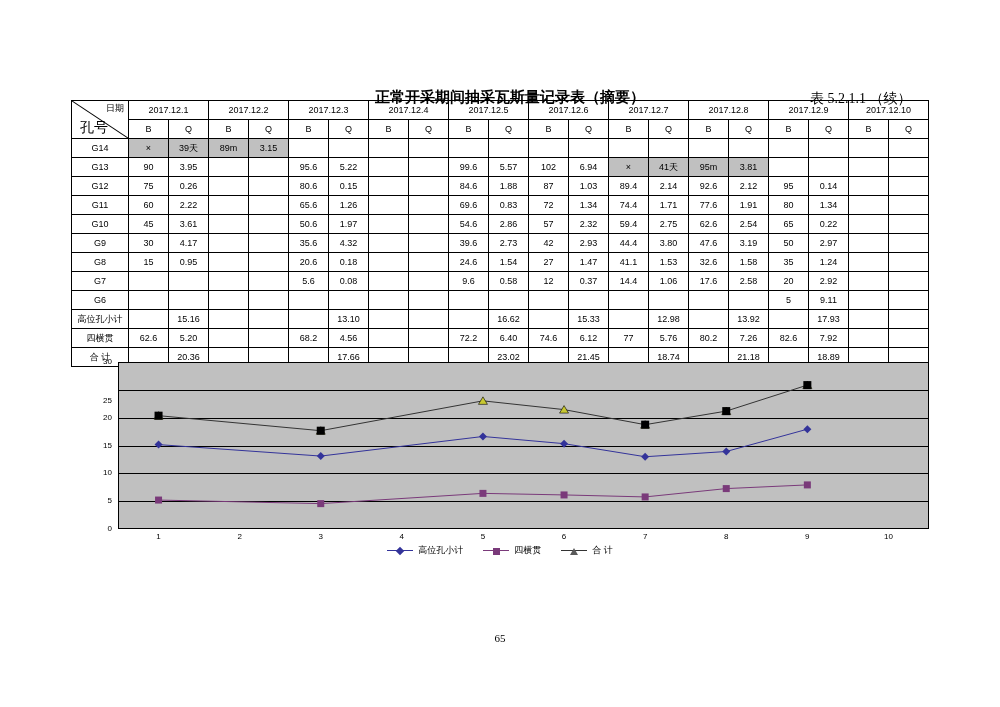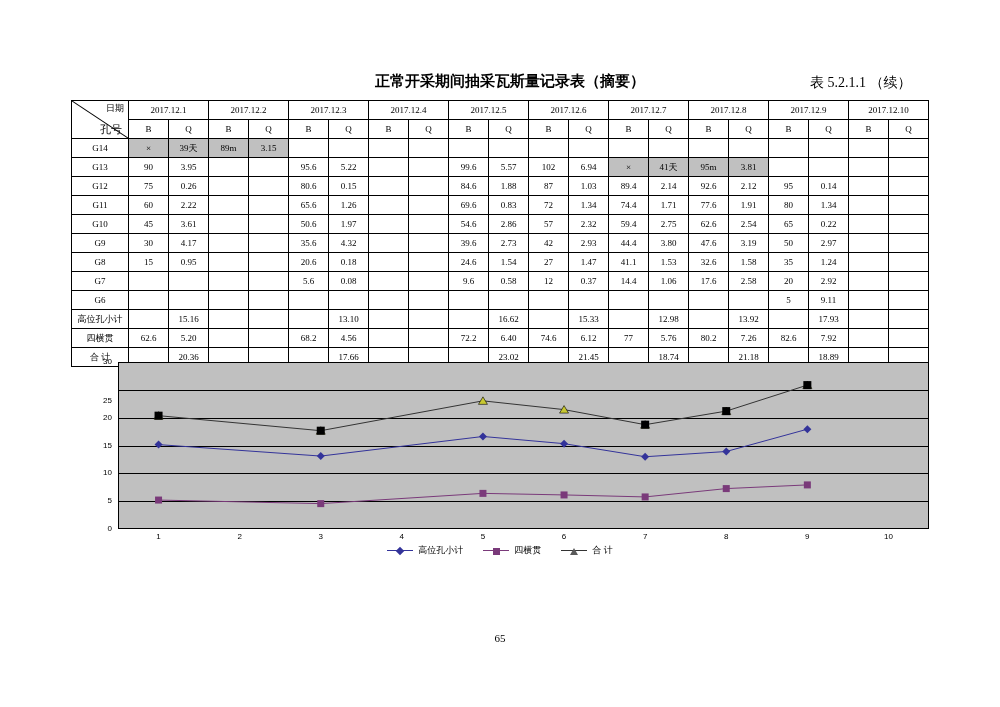--- a/index.html
+++ b/index.html
@@ -17,21 +17,21 @@
   }
   .page {
     position: absolute;
     left: 0; top: 0;
     width: 1000px;
     height: 707px;
   }
   .title-row {
     position: absolute;
     left: 0;
-    top: 72px;
+    top: 88px;
     width: 1000px;
     height: 24px;
   }
   .doc-title {
     position: absolute;
     left: 330px;
     top: 0;
     width: 360px;
     text-align: center;
     font-size: 15px;
@@ -47,21 +47,21 @@
   }
 
   
   table.grid {
     position: absolute;
     left: 71px;
     top: 100px;
     border-collapse: collapse;
     table-layout: fixed;
     font-size: 9px;
-    font-family: Liberation Serif, serif;
+    font-family: Liberation Sans, sans-serif;
   }
   table.grid td, table.grid th {
     border: 1px solid #000;
     text-align: center;
     vertical-align: middle;
     padding: 0;
     height: 18px;
     font-weight: normal;
   }
   td.lbl {
@@ -87,22 +87,21 @@
   .corner .d1 {
     position: absolute;
     right: 4px;
     top: 1px;
     font-size: 9px;
   }
   .corner .d2 {
     position: absolute;
     left: 8px;
     bottom: 1px;
-    font-size: 11px;
-    margin-left: 20px;
+    font-size: 14px;
   }
   .shade {
     background: #c0c0c0;
   }
   .sum-label {
     font-weight: bold;
     font-size: 9px;
   }
   .val-bold {
     font-weight: bold;

